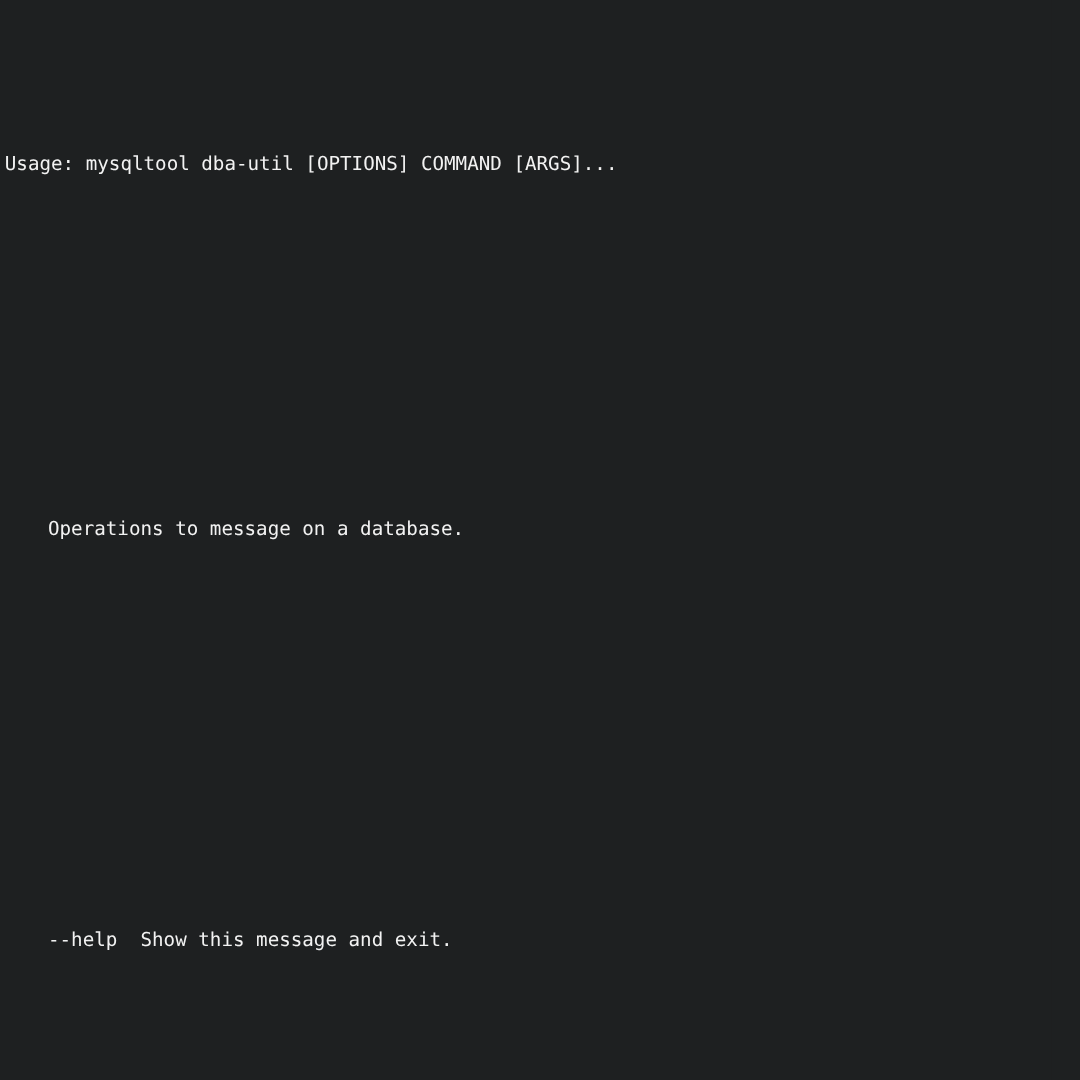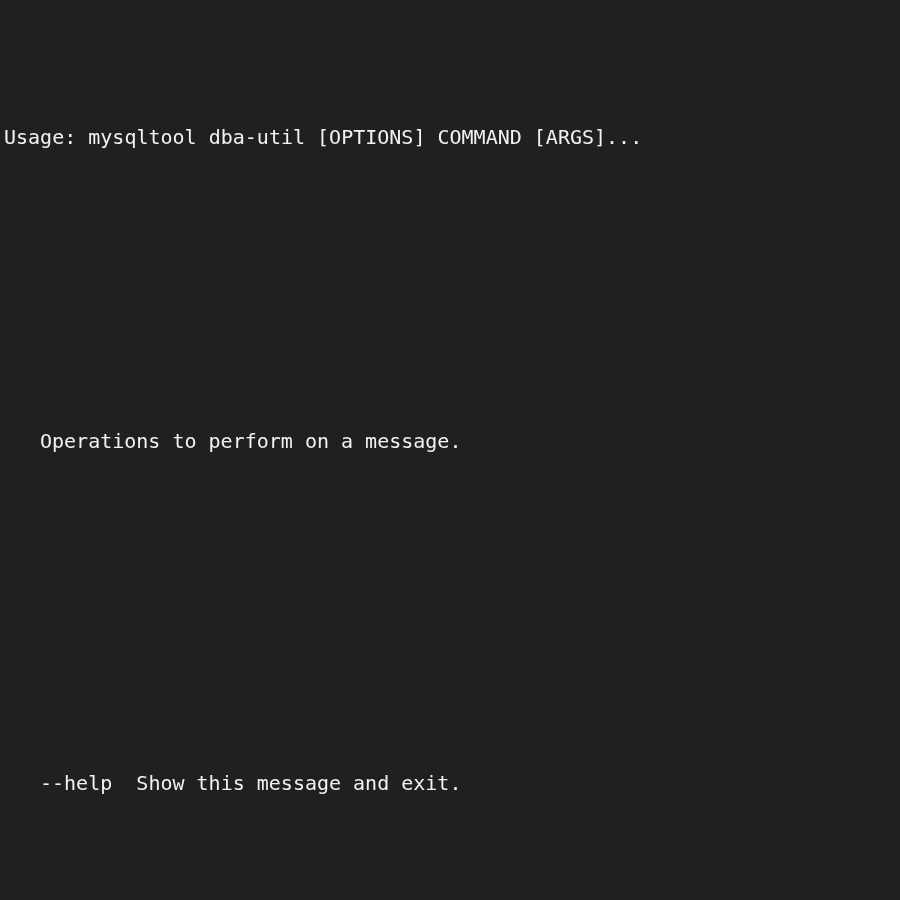--- a/index.html
+++ b/index.html
@@ -12,21 +12,21 @@
     width: 900px;
     height: 900px;
     overflow: hidden;
   }
   #terminal {
     width: 876px;
     height: 900px;
     background: #1e2021;
     color: #f2f2f2;
     font-family: "DejaVu Sans Mono", "Liberation Mono", monospace;
-    font-size: 20px;
+    font-size: 16px;
     line-height: 38px;
     overflow: hidden;
     position: relative;
     box-sizing: border-box;
     padding: 4px 0 0 0;
     white-space: pre;
     letter-spacing: 0px;
   }
   .line {
     height: 38px;
@@ -43,21 +43,21 @@
 </style>
 </head>
 <body>
 
 <div id="terminal">
 
   <div class="line indent-0">Usage: mysqltool dba-util [OPTIONS] COMMAND [ARGS]...</div>
 
   <div class="blank"></div>
 
-  <div class="line indent-2">Operations to perform on a message.</div>
+  <div class="line indent-2">Operations to message on a database.</div>
 
   <div class="blank"></div>
 
 
   <div class="line indent-2"><span>--help</span><span>  </span><span>Show this message and exit.</span></div>
 
   
 
   
 

